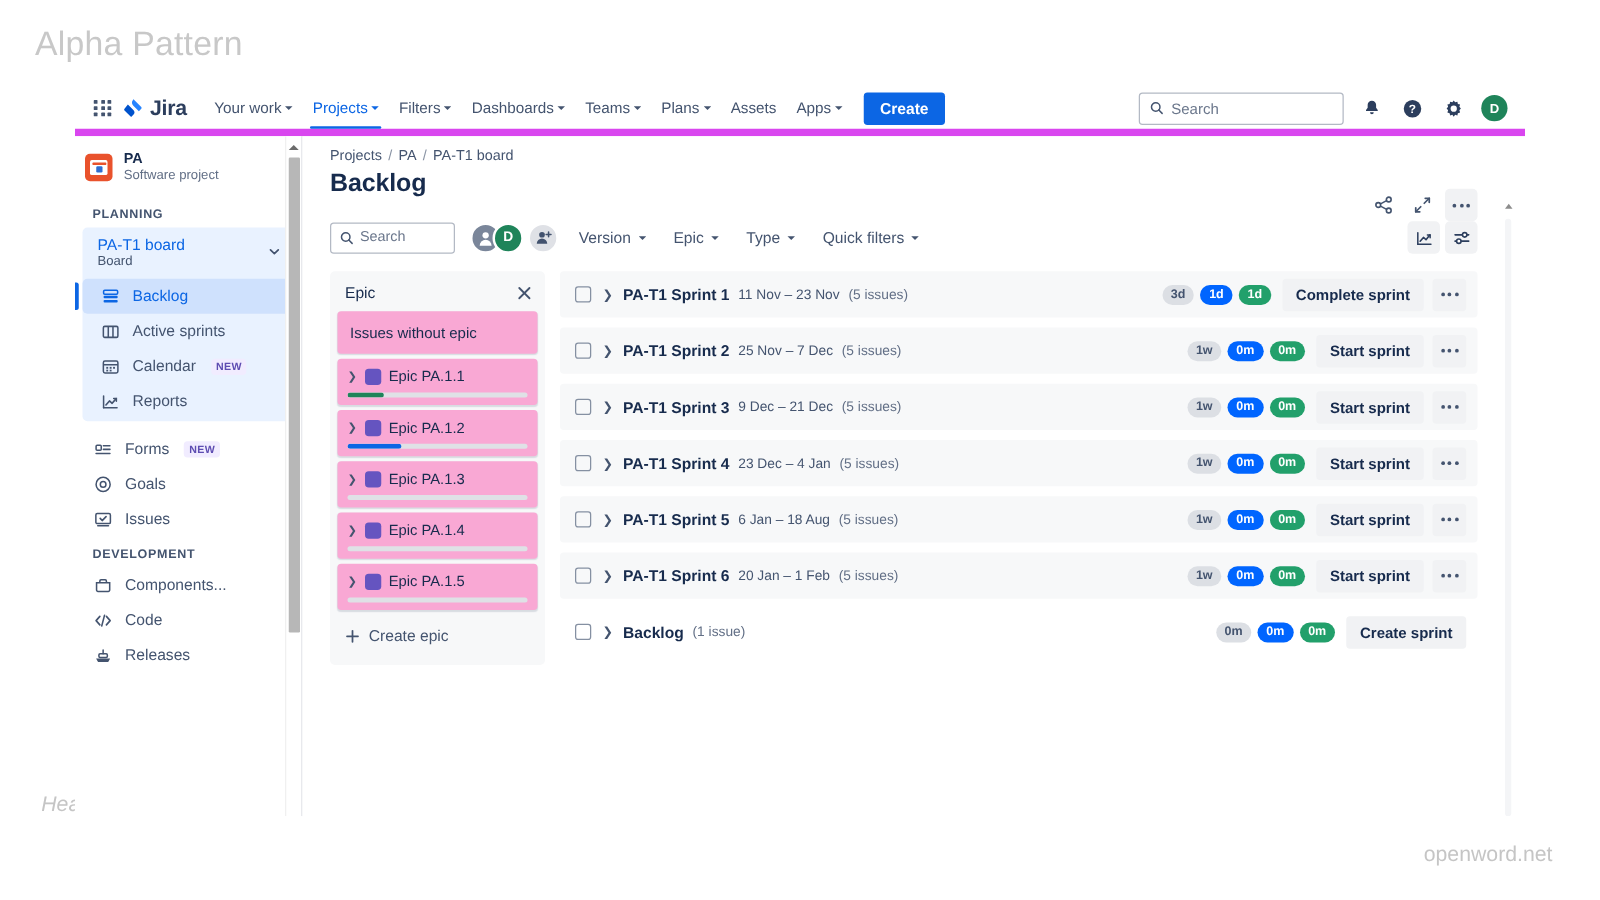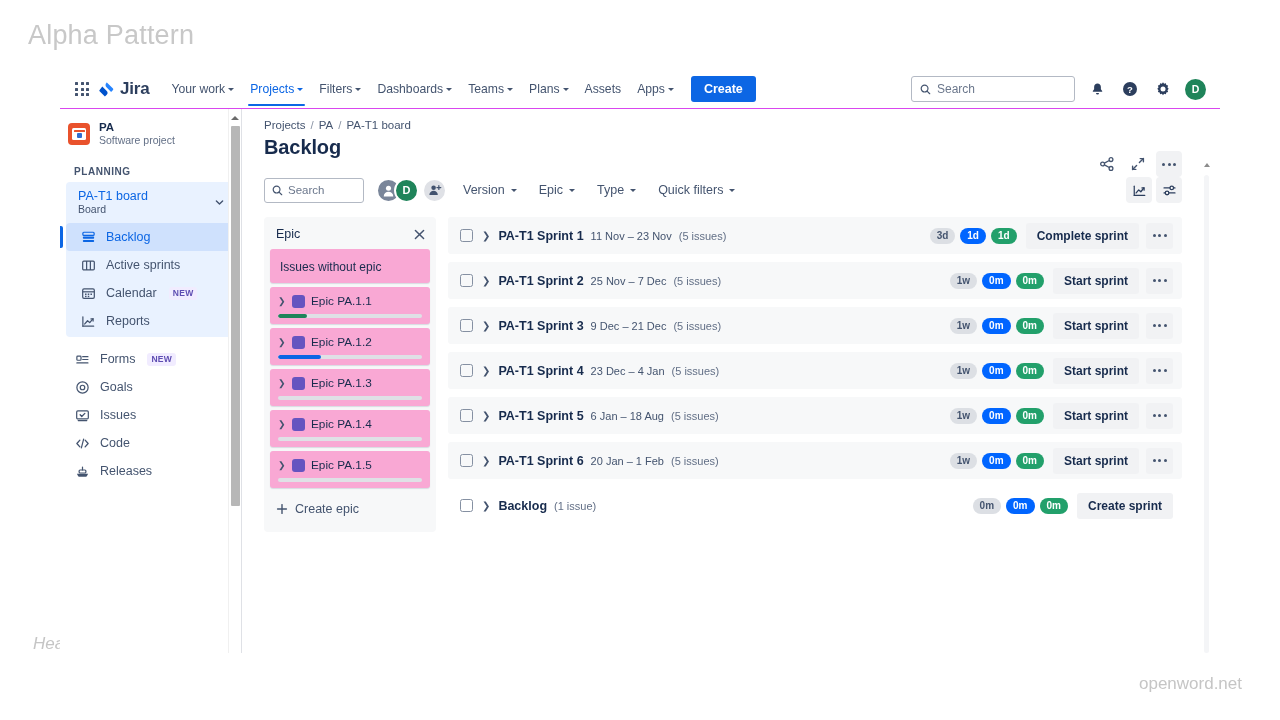--- a/index.html
+++ b/index.html
@@ -29,21 +29,21 @@
   .app {
     position: absolute; left: 60px; top: 70px;
     width: 1160px; height: 583px;
     background: #fff;
     overflow: hidden;
   }
 
   
   .topnav {
     height: 39px; display: flex; align-items: center;
-    border-bottom: 1px solid #d946ef; padding: 0 14px 0 10px;
+    border-bottom: 6px solid #d946ef; padding: 0 14px 0 10px;
     background: #fff;
   }
   .appswitcher { width: 24px; height: 24px; display: flex; align-items: center; justify-content: center; margin-right: 4px; cursor: pointer; }
   .grid9 { display: grid; grid-template-columns: repeat(3, 3px); grid-template-rows: repeat(3, 3px); gap: 2.4px; }
   .grid9 i { background: #44546f; width: 3px; height: 3px; border-radius: .5px; display: block; }
   .jira-logo { display: flex; align-items: center; gap: 5px; margin-right: 14px; cursor: pointer; }
   .jira-logo .mark { width: 17px; height: 17px; position: relative; }
   .jira-logo .word { font-size: 17px; color: #2c3e5d; font-weight: 600; letter-spacing: -.2px; }
   .navitem {
     font-size: 12.2px; color: #44546f; padding: 8px 8px 9px; display: flex;
@@ -412,22 +412,32 @@
               <svg width="15" height="15" viewBox="0 0 16 16">
                 <rect x="1.8" y="3" width="12.4" height="8.6" rx="1.2" fill="none" stroke="#44546f" stroke-width="1.3"></rect>
                 <path d="M5.5 7.2l1.7 1.8 3.3-3.3" fill="none" stroke="#44546f" stroke-width="1.4" stroke-linecap="round" stroke-linejoin="round"></path>
                 <line x1="3.4" y1="13.4" x2="12.6" y2="13.4" stroke="#44546f" stroke-width="1.3" stroke-linecap="round"></line>
               </svg>
             </span>
             <span>Issues</span>
           </div>
         </div>
 
+        <div class="sec-label">DEVELOPMENT</div>
 
         <div>
+          <div class="navrow">
+            <span class="ic">
+              <svg width="15" height="15" viewBox="0 0 16 16">
+                <path d="M2.4 5.6h11.2v6.2a1.2 1.2 0 0 1-1.2 1.2H3.6a1.2 1.2 0 0 1-1.2-1.2z" fill="none" stroke="#44546f" stroke-width="1.3"></path>
+                <path d="M5.2 5.6V4a1 1 0 0 1 1-1h3.6a1 1 0 0 1 1 1v1.6" fill="none" stroke="#44546f" stroke-width="1.3"></path>
+              </svg>
+            </span>
+            <span>Components...</span>
+          </div>
           <div class="navrow">
             <span class="ic">
               <svg width="15" height="15" viewBox="0 0 16 16">
                 <path d="M5.2 4.4 2 8l3.2 3.6" fill="none" stroke="#44546f" stroke-width="1.4" stroke-linecap="round" stroke-linejoin="round"></path>
                 <path d="M10.8 4.4 14 8l-3.2 3.6" fill="none" stroke="#44546f" stroke-width="1.4" stroke-linecap="round" stroke-linejoin="round"></path>
                 <line x1="9.2" y1="3.4" x2="6.8" y2="12.6" stroke="#44546f" stroke-width="1.3" stroke-linecap="round"></line>
               </svg>
             </span>
             <span>Code</span>
           </div>

